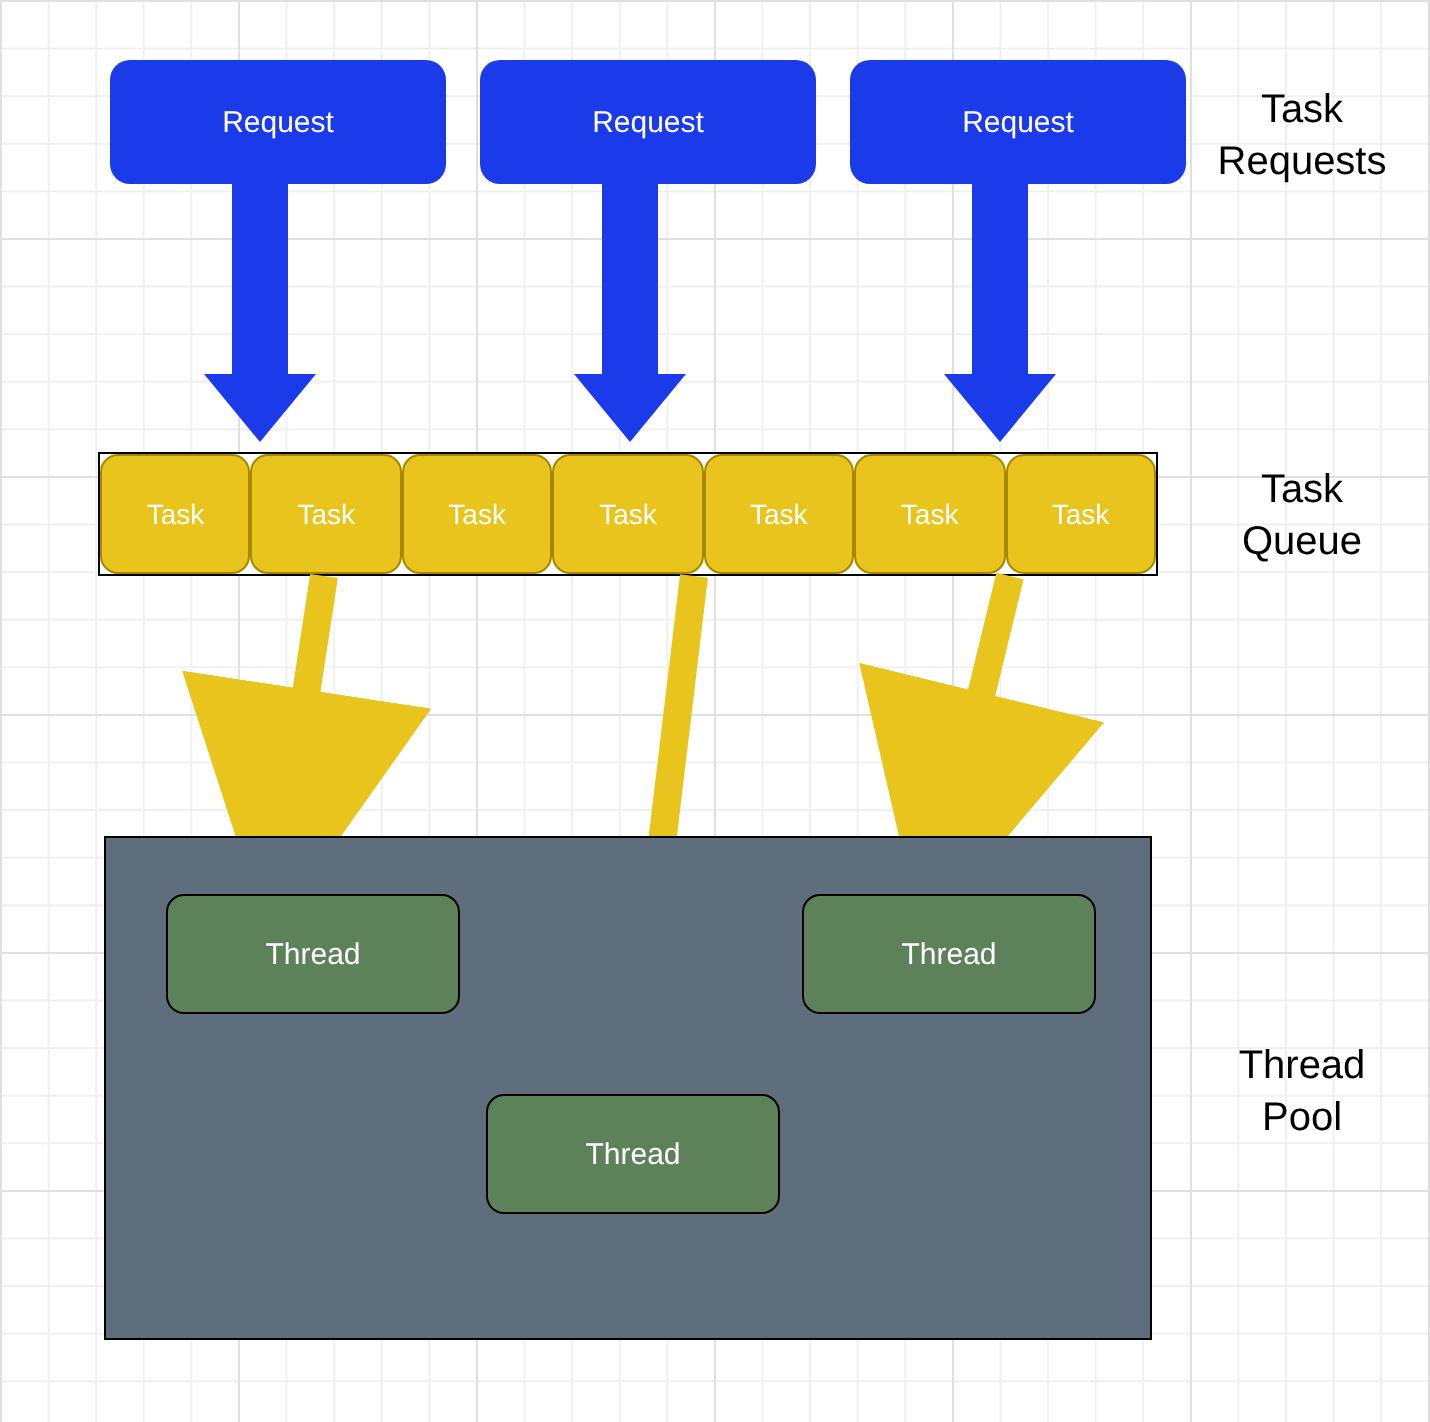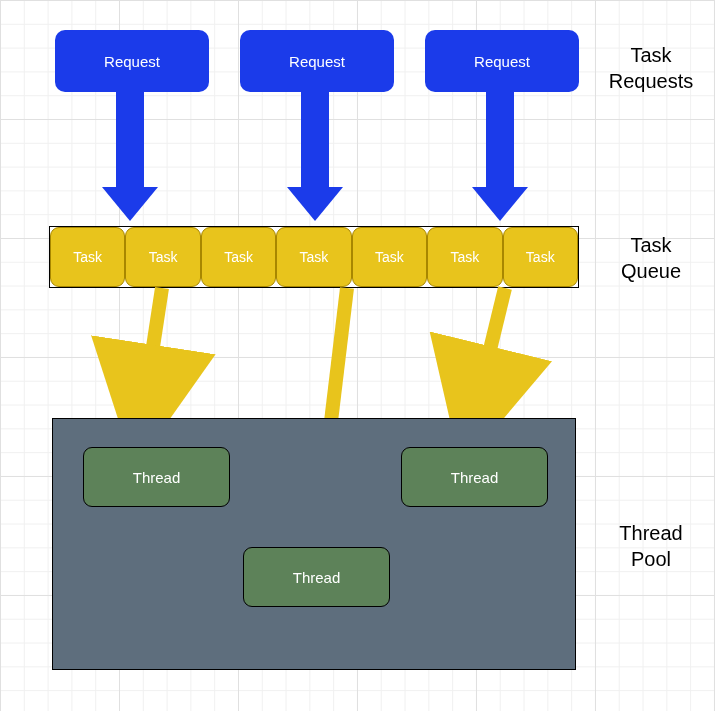--- a/index.html
+++ b/index.html
@@ -26,21 +26,21 @@
     inset: 0;
     background-image:
       linear-gradient(to right, #e0e0e0 1px, transparent 1px),
       linear-gradient(to bottom, #e0e0e0 1px, transparent 1px);
     background-size: 119px 119px;
   }
   .canvas { position: absolute; inset: 0; }
 
   .request-box {
     position: absolute;
-    width: 154px;
+    width: 168px;
     height: 62px;
     background: #1b3bea;
     border-radius: 10px;
     color: #fff;
     font-size: 15px;
     display: flex;
     align-items: center;
     justify-content: center;
   }
 

